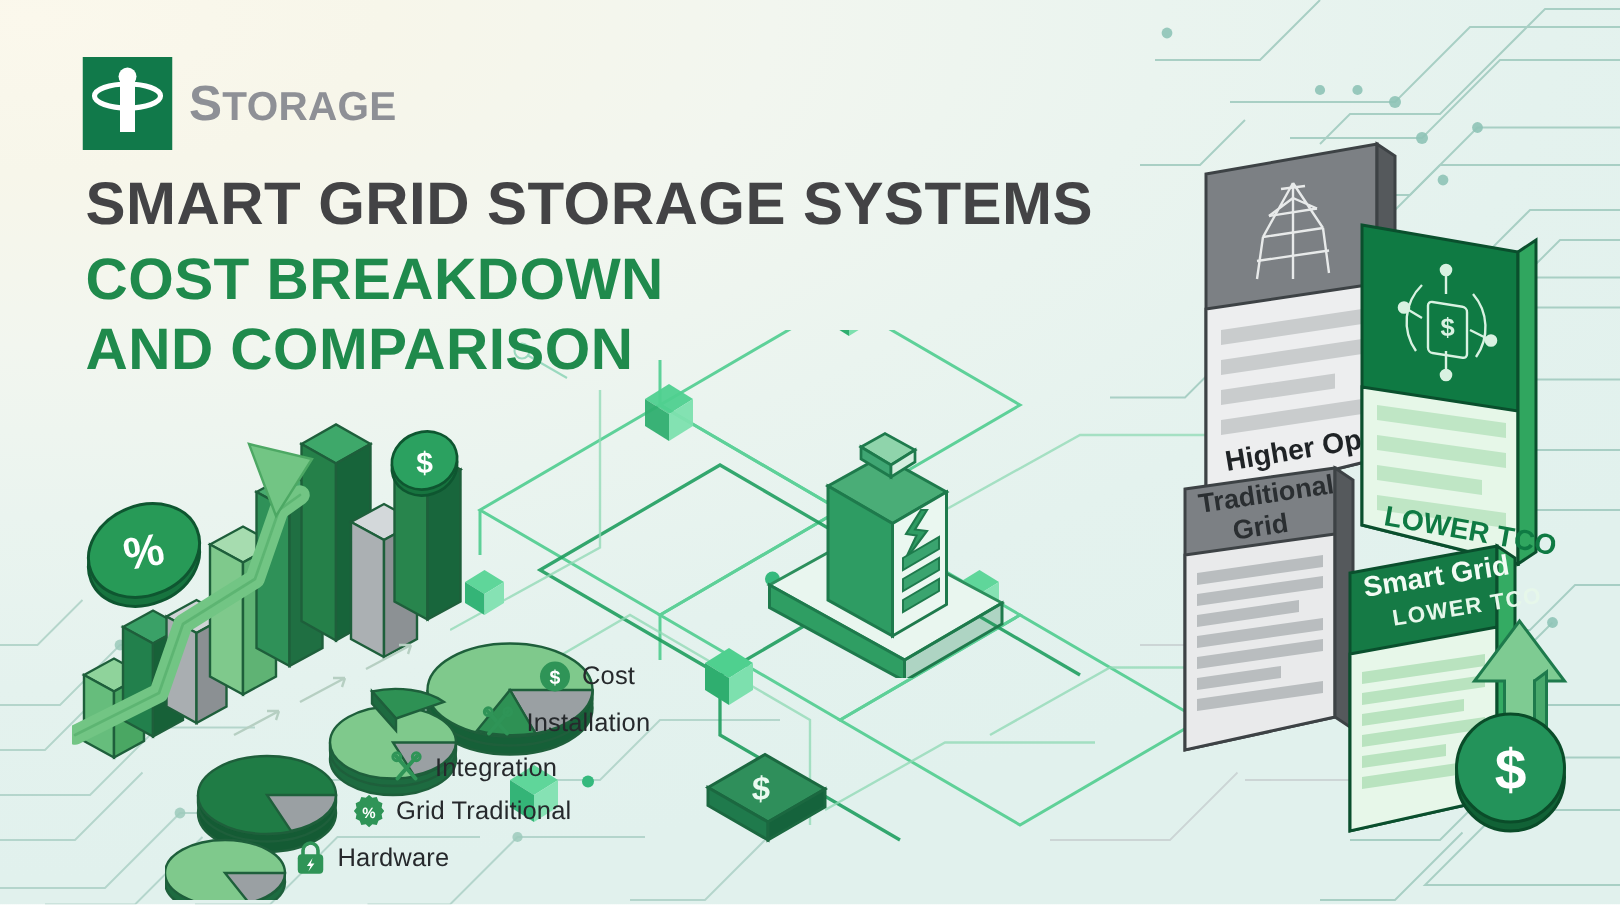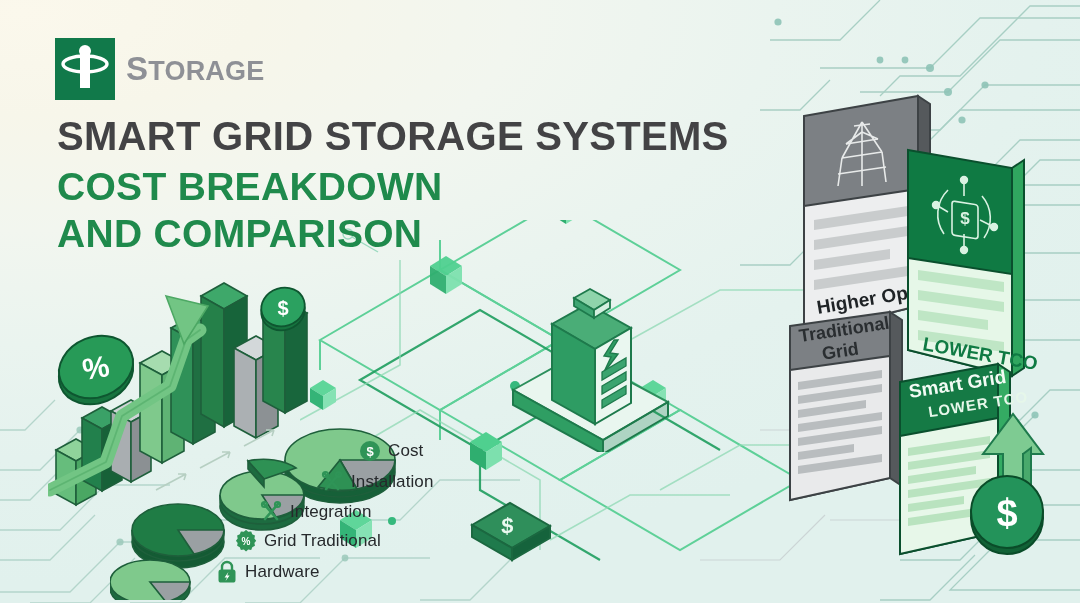--- a/index.html
+++ b/index.html
@@ -36,21 +36,21 @@
     position:absolute;display:flex;align-items:center;gap:7px;white-space:nowrap;
   }
   .legend-item .lbl{
     font-size:17px;color:#26292c;font-weight:normal;letter-spacing:.1px;
   }
   .legend-ico{flex:0 0 auto;display:block;}
   .li0{left:163px;top:4px;}
   .li1{left:124px;top:34px;}
   .li2{left:63px;top:64px;}
   .li3{left:39px;top:94px;}
-  .li4{left:20px;top:124px;}
+  .li4{left:0;top:124px;}
   
   .art{position:absolute;pointer-events:none;}
   .card-label{font-family:"Liberation Sans",sans-serif;font-weight:bold;}
 </style>
 </head>
 <body>
 
 <div id="canvas">
 
   <svg class="bg-layer" width="1080" height="603" viewBox="0 0 1080 603">

